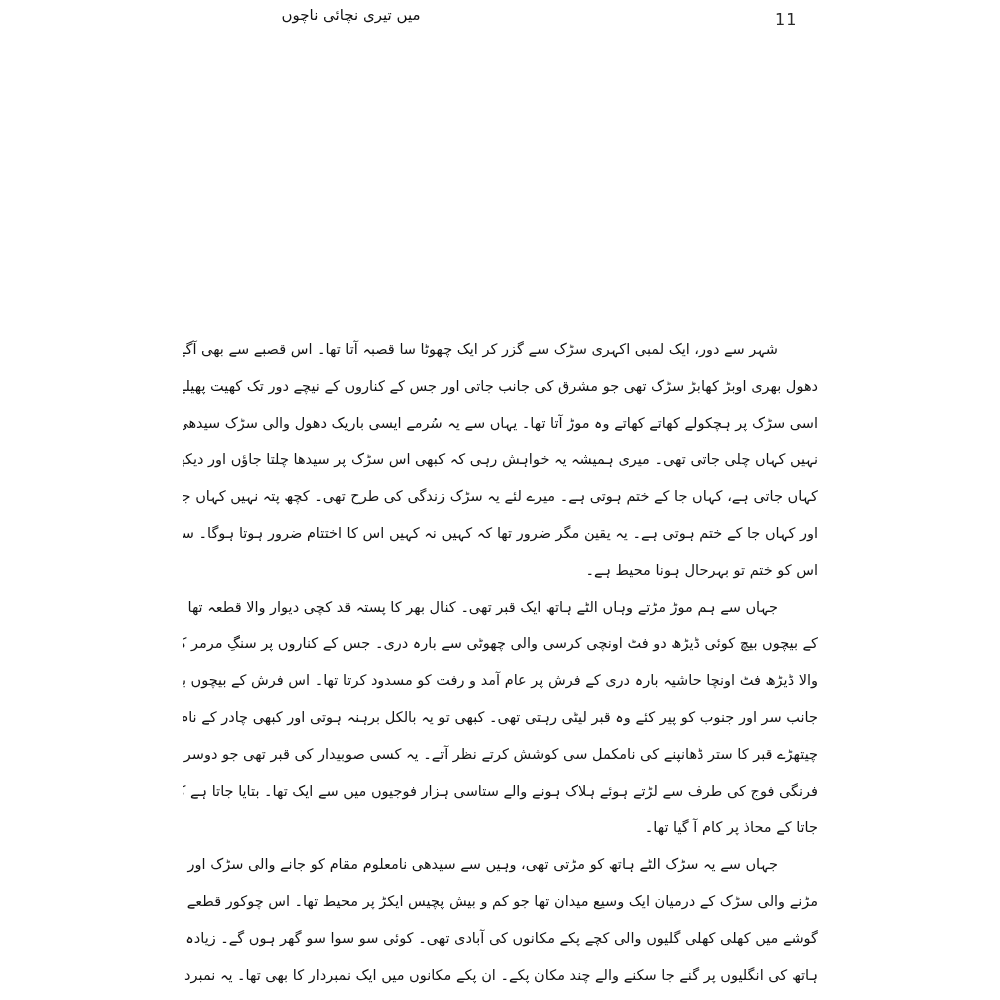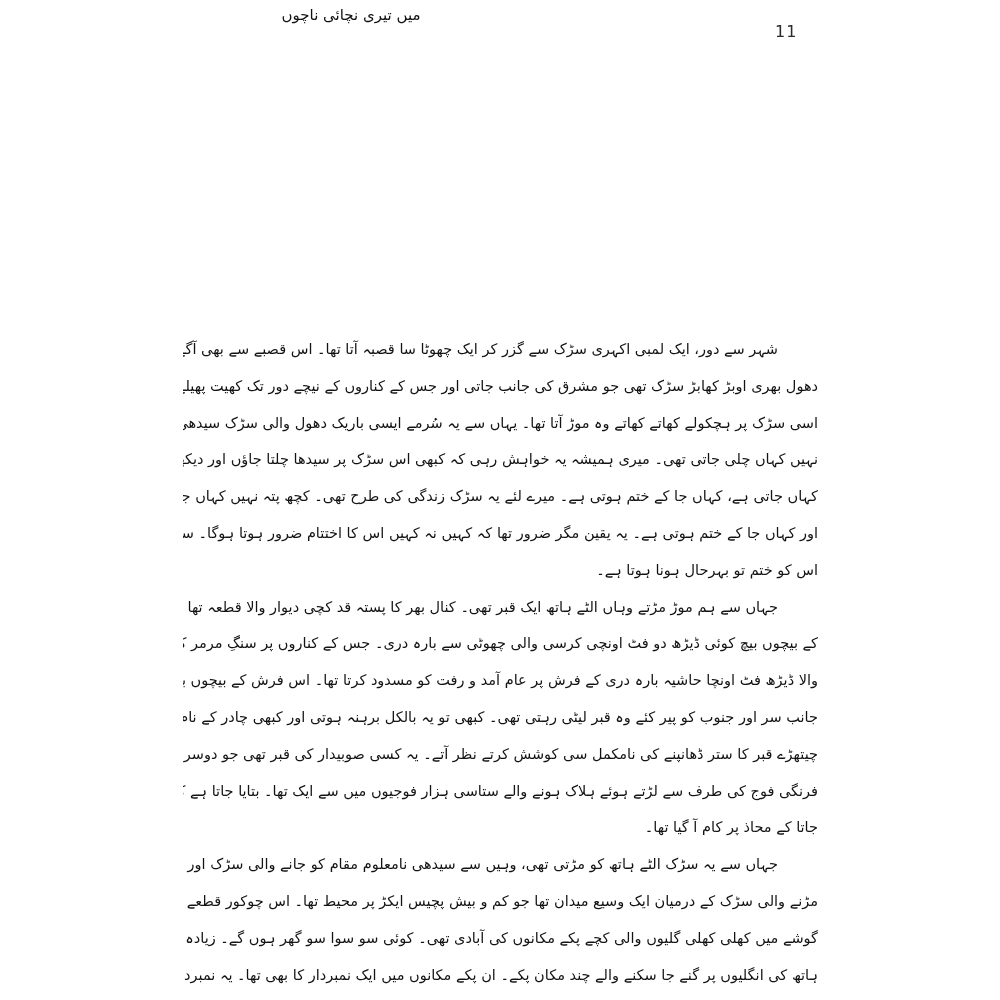--- a/index.html
+++ b/index.html
@@ -23,21 +23,21 @@
     width: 150px;
     direction: rtl;
     text-align: center;
     font-size: 15px;
     color: #101010;
     white-space: nowrap;
   }
   .page-number {
     position: absolute;
     left: 775px;
-    top: 22px;
+    top: 10px;
     font-size: 16px;
     color: #2a2a2a;
     letter-spacing: 1px;
   }
   
   .text-body {
     position: absolute;
     left: 183px;
     top: 331px;
     width: 635px;
@@ -75,21 +75,21 @@
   <div class="page-number">11</div>
 
   <div class="text-body">
 
     <div class="line first">شہر سے دور، ایک لمبی اکہری سڑک سے گزر کر ایک چھوٹا سا قصبہ آتا تھا۔ اس قصبے سے بھی آگے ایک</div>
     <div class="line">دھول بھری اوبڑ کھابڑ سڑک تھی جو مشرق کی جانب جاتی اور جس کے کناروں کے نیچے دور تک کھیت پھیلے تھے۔</div>
     <div class="line">اسی سڑک پر ہچکولے کھاتے کھاتے وہ موڑ آتا تھا۔ یہاں سے یہ سُرمے ایسی باریک دھول والی سڑک سیدھی پتہ</div>
     <div class="line">نہیں کہاں چلی جاتی تھی۔ میری ہمیشہ یہ خواہش رہی کہ کبھی اس سڑک پر سیدھا چلتا جاؤں اور دیکھوں یہ سڑک</div>
     <div class="line">کہاں جاتی ہے، کہاں جا کے ختم ہوتی ہے۔ میرے لئے یہ سڑک زندگی کی طرح تھی۔ کچھ پتہ نہیں کہاں جاتی ہے</div>
     <div class="line">اور کہاں جا کے ختم ہوتی ہے۔ یہ یقین مگر ضرور تھا کہ کہیں نہ کہیں اس کا اختتام ضرور ہوتا ہوگا۔ سڑک ہو یا زندگی</div>
-    <div class="line plast">اس کو ختم تو بہرحال ہونا ہوتا ہے۔</div>
+    <div class="line plast">اس کو ختم تو بہرحال ہونا محیط ہے۔</div>
 
     <div class="line first">جہاں سے ہم موڑ مڑتے وہاں الٹے ہاتھ ایک قبر تھی۔ کنال بھر کا پستہ قد کچی دیوار والا قطعہ تھا اور اس</div>
     <div class="line">کے بیچوں بیچ کوئی ڈیڑھ دو فٹ اونچی کرسی والی چھوٹی سے بارہ دری۔ جس کے کناروں پر سنگِ مرمر کی جالیوں</div>
     <div class="line">والا ڈیڑھ فٹ اونچا حاشیہ بارہ دری کے فرش پر عام آمد و رفت کو مسدود کرتا تھا۔ اس فرش کے بیچوں بیچ شمال کی</div>
     <div class="line">جانب سر اور جنوب کو پیر کئے وہ قبر لیٹی رہتی تھی۔ کبھی تو یہ بالکل برہنہ ہوتی اور کبھی چادر کے نام پر کچھ مَیلے</div>
     <div class="line">چیتھڑے قبر کا ستر ڈھانپنے کی نامکمل سی کوشش کرتے نظر آتے۔ یہ کسی صوبیدار کی قبر تھی جو دوسری جنگ عظیم میں</div>
     <div class="line">فرنگی فوج کی طرف سے لڑتے ہوئے ہلاک ہونے والے ستاسی ہزار فوجیوں میں سے ایک تھا۔ بتایا جاتا ہے کہ وہ</div>
     <div class="line plast">جاتا کے محاذ پر کام آ گیا تھا۔</div>
 
     <div class="line first">جہاں سے یہ سڑک الٹے ہاتھ کو مڑتی تھی، وہیں سے سیدھی نامعلوم مقام کو جانے والی سڑک اور اس</div>

